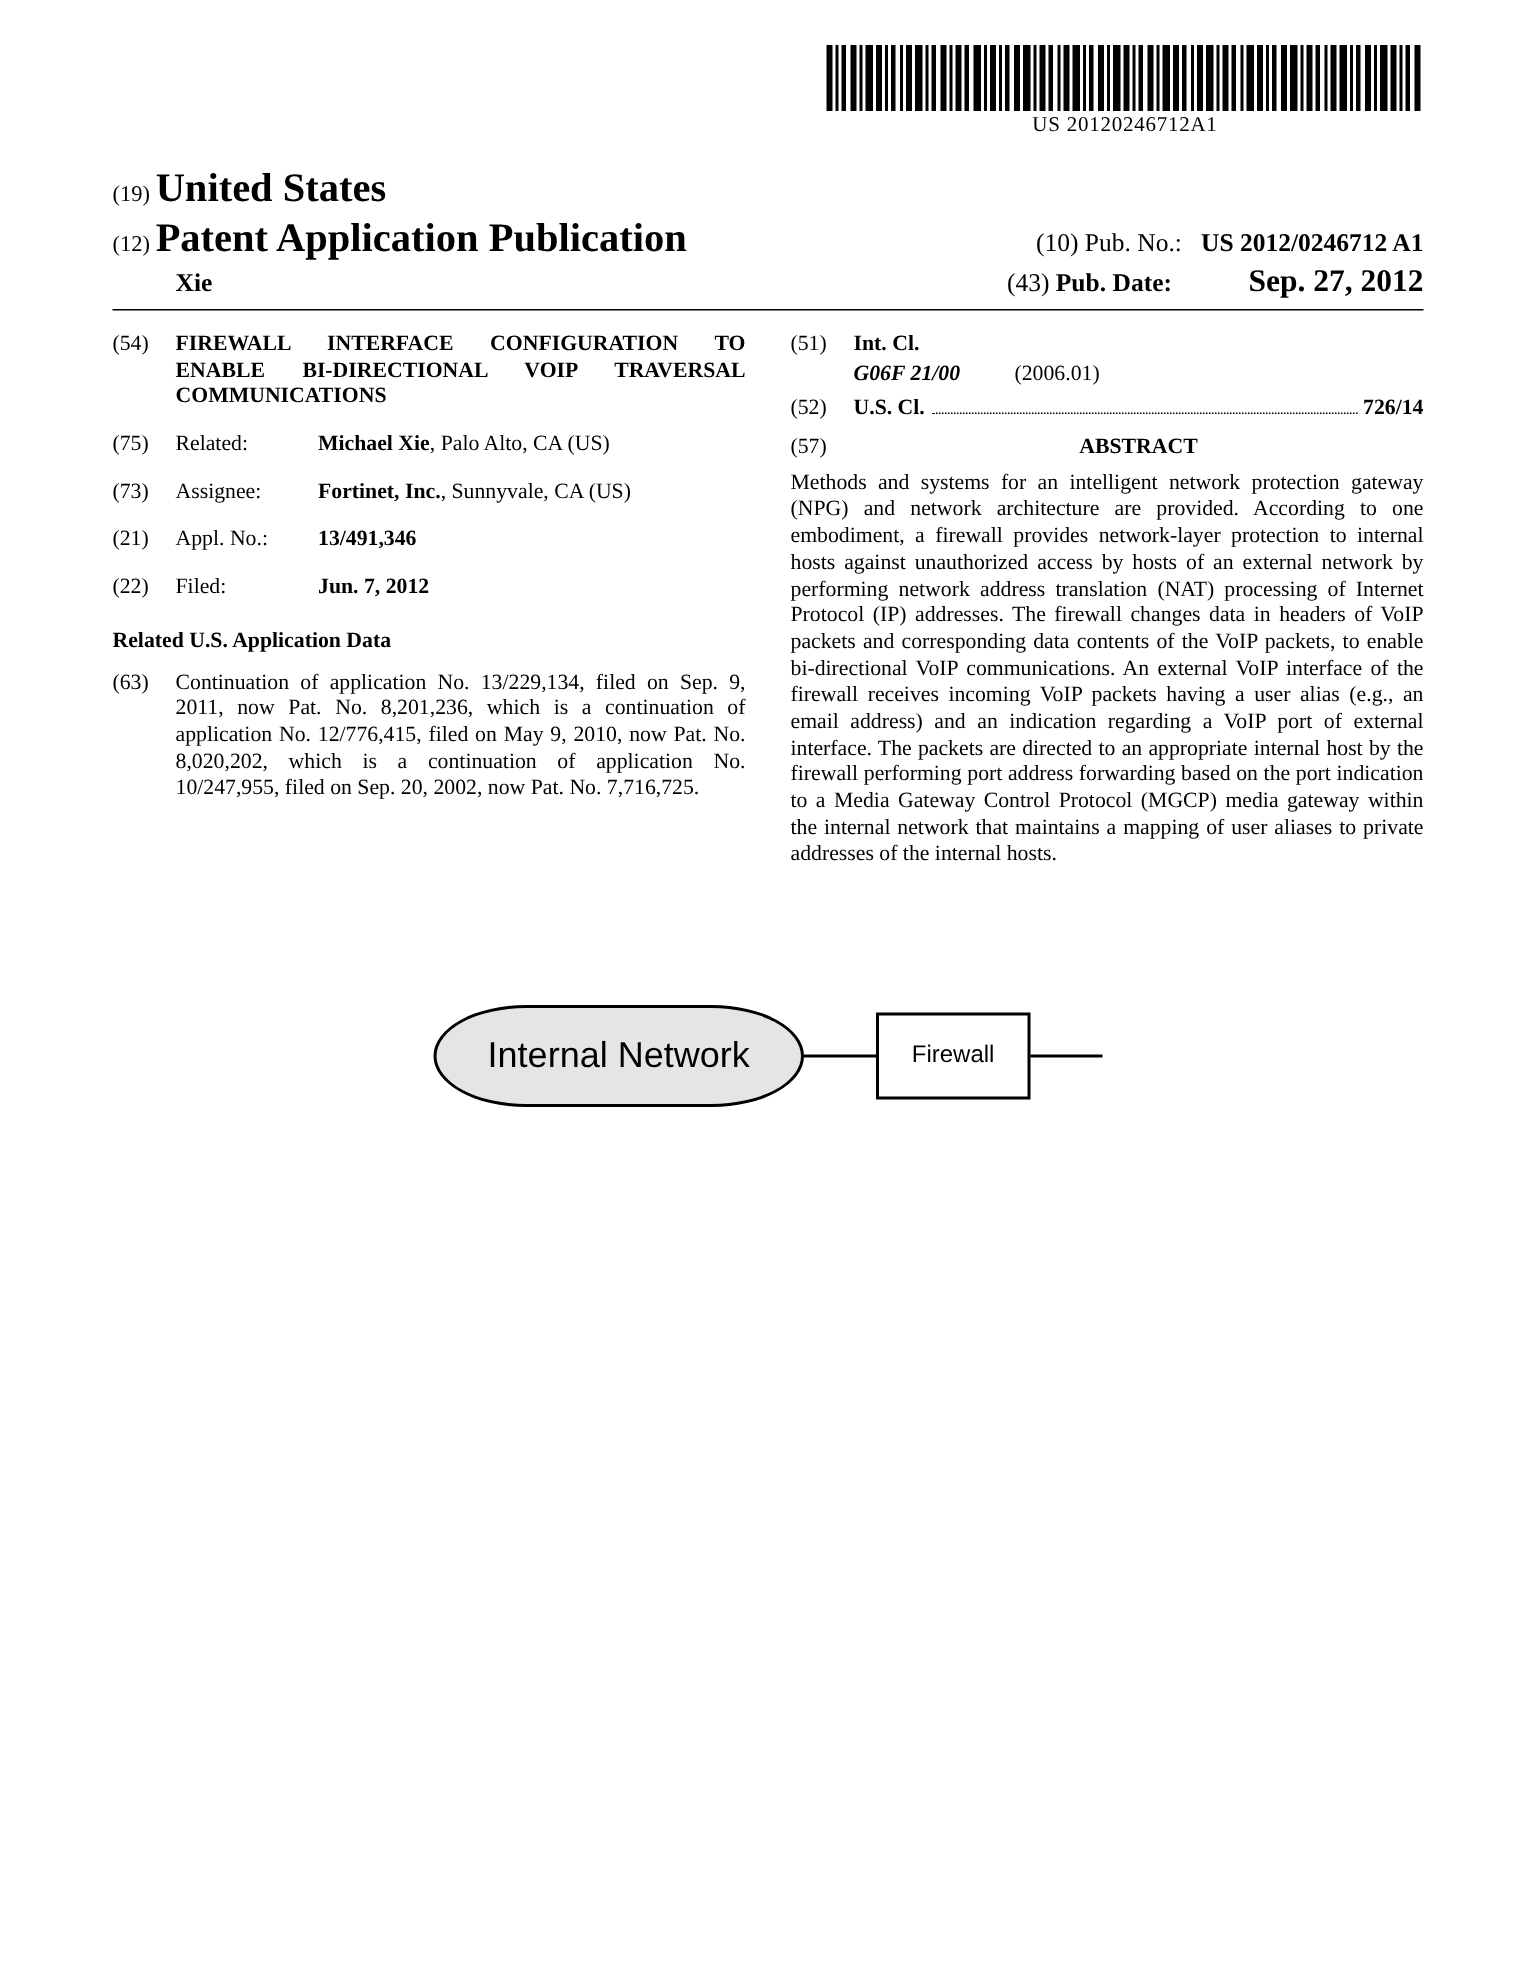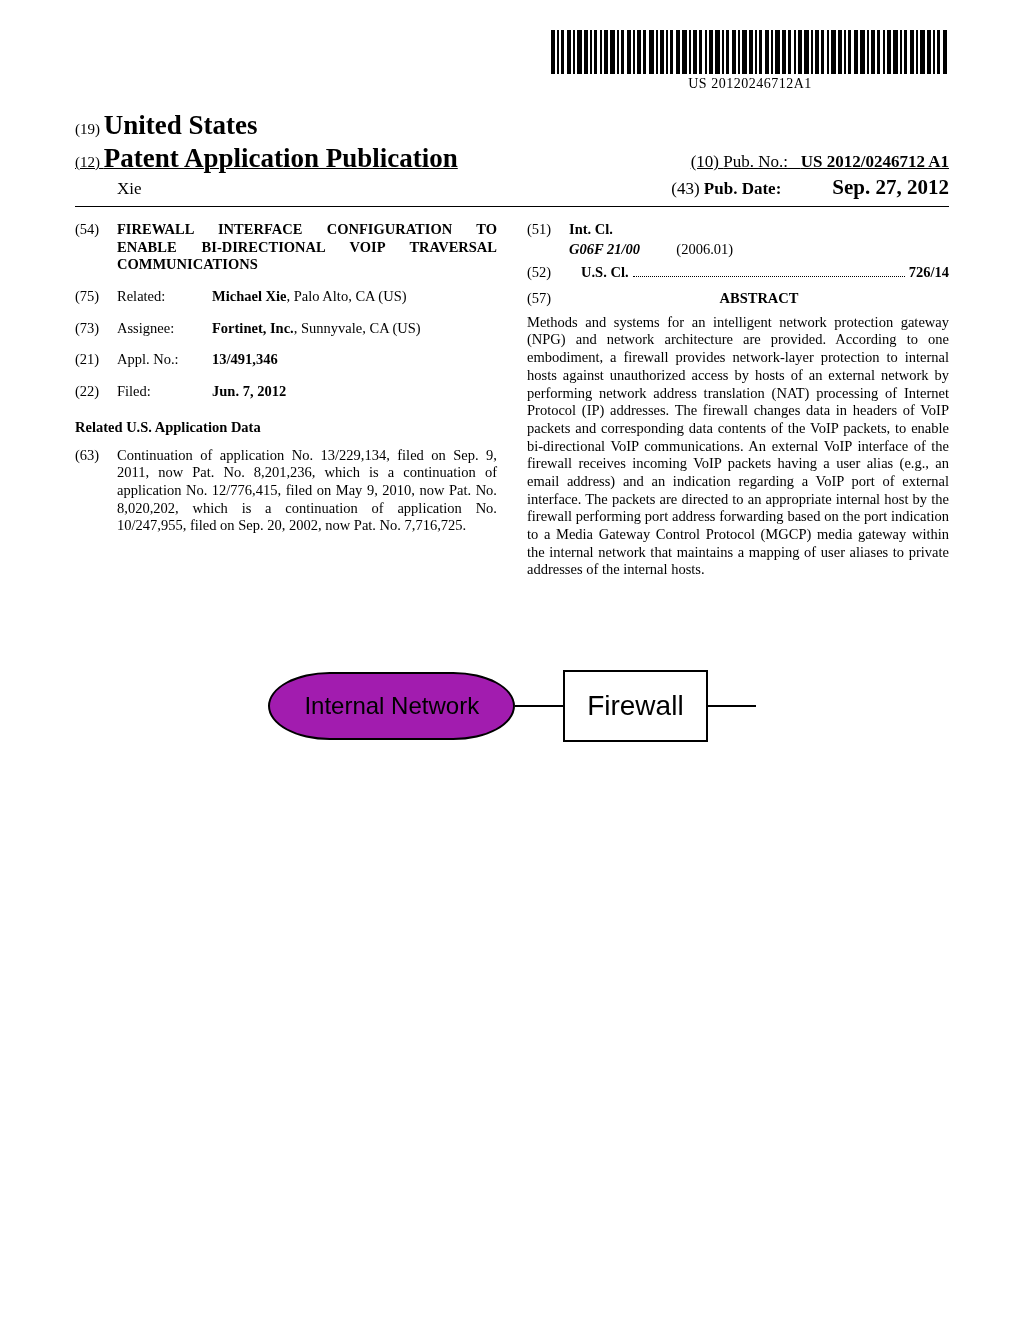--- a/index.html
+++ b/index.html
@@ -41,34 +41,33 @@
   }
   .line-country {
     font-size: 15px;
   }
   .line-country .big { font-size: 27px; font-weight: bold; }
   .line-pub {
     display: flex;
     justify-content: space-between;
     align-items: baseline;
     margin-top: 2px;
-    text-decoration: underline;
   }
   .line-pub-left { font-size: 15px; }
   .line-pub-left .big { font-size: 27px; font-weight: bold; }
   .line-pub-right { font-size: 17px; }
   .line-pub-right .bold { font-weight: bold; }
   .line-author-date {
     display: flex;
     justify-content: space-between;
     align-items: baseline;
     font-size: 17px;
     margin-top: 1px;
   }
-  .line-author-date .author { font-weight: normal; padding-left: 42px; }
+  .line-author-date .author { font-weight: bold; padding-left: 42px; }
   .line-author-date .date-value { font-weight: bold; font-size: 21px; }
   hr.rule {
     border: none;
     border-top: 1.5px solid #000;
     margin-top: 6px;
   }
   .columns {
     display: flex;
     gap: 30px;
     margin-top: 14px;
@@ -105,21 +104,21 @@
     margin-bottom: 8px;
   }
   .class-row { display: flex; margin-bottom: 2px; }
   .class-row .code { width: 42px; flex-shrink: 0; }
   .class-row .label { font-weight: bold; width: 60px; flex-shrink: 0; }
   .class-row .rest { flex: 1; }
   .dotted {
     display: flex;
     align-items: baseline;
   }
-  .dotted .lead { white-space: nowrap; font-weight: bold; margin-left: 12px; }
+  .dotted .lead { white-space: nowrap; font-weight: bold; }
   .dotted .dots {
     flex: 1;
     border-bottom: 1.5px dotted #000;
     margin: 0 4px 3px 4px;
     height: 0;
   }
   .dotted .tail { white-space: nowrap; font-weight: bold; }
   .abstract-header {
     text-align: center;
     font-weight: bold;
@@ -141,27 +140,27 @@
     align-items: center;
     gap: 0;
   }
   .fig-oval {
     border: 2.5px solid #000;
     border-radius: 50% / 100%;
     padding: 18px 34px;
     font-family: Arial, Helvetica, sans-serif;
     font-size: 24px;
     font-weight: normal;
-    background: #a21caf;
+    background: #e5e5e5;
   }
   .fig-rect {
     border: 2.5px solid #000;
     padding: 18px 22px;
     font-family: Arial, Helvetica, sans-serif;
-    font-size: 28px;
+    font-size: 16px;
     background: #fff;
   }
   .fig-line {
     height: 2.5px;
     background: #000;
     width: 48px;
   }
 </style>
 </head>
 <body>

